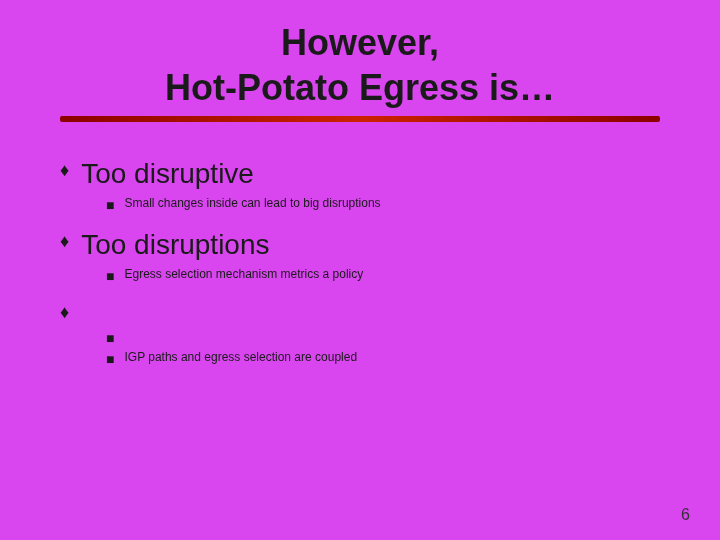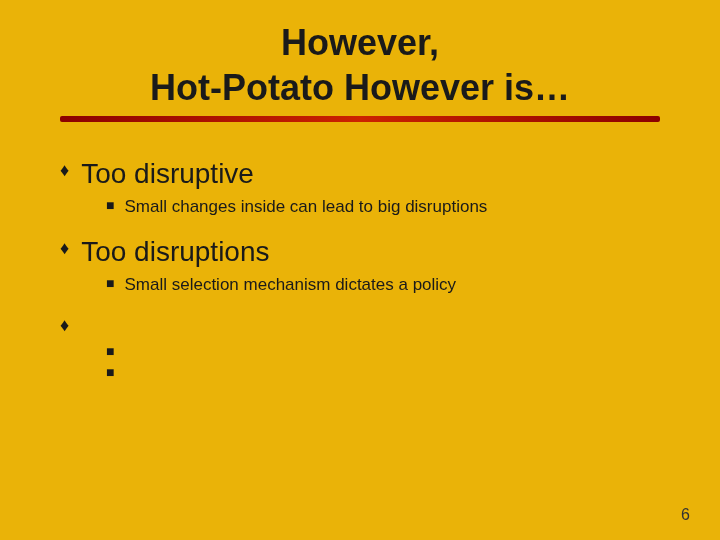--- a/index.html
+++ b/index.html
@@ -13,21 +13,21 @@
       height: 540px;
       background: #ffffff;
       font-family: Arial, Helvetica, sans-serif;
       overflow: hidden;
       position: relative;
     }
 
     .slide {
       width: 720px;
       height: 540px;
-      background: #eab308;
+      background: #d946ef;
       display: flex;
       flex-direction: column;
       padding: 0 60px 30px 60px;
     }
 
     .title-area {
       text-align: center;
       padding: 20px 0 18px 0;
       position: relative;
     }
@@ -90,42 +90,42 @@
 
     .sub-bullet-marker {
       color: #1a1a1a;
       font-size: 14px;
       margin-right: 10px;
       margin-top: 3px;
       flex-shrink: 0;
     }
 
     .sub-bullet-text {
-      font-size: 17px;
+      font-size: 12px;
       color: #1a1a1a;
       line-height: 1.5;
     }
 
     .page-number {
       position: absolute;
       bottom: 16px;
       right: 30px;
       font-size: 16px;
       color: #333333;
     }
   </style>
 </head>
 <body>
 
 <div class="slide">
 
   <div class="title-area">
     <div class="title-text">
       <span>However,</span><br>
-      <span>Hot-Potato However is…</span>
+      <span>Hot-Potato Egress is…</span>
     </div>
     <div class="title-underline"></div>
   </div>
 
   <div class="content-area">
 
     <div>
       <div class="bullet-main">
         <span class="bullet-star">♦</span>
         <span class="bullet-main-text">Too disruptive</span>
@@ -139,35 +139,36 @@
     </div>
 
     <div>
       <div class="bullet-main">
         <span class="bullet-star">♦</span>
         <span class="bullet-main-text">Too disruptions</span>
       </div>
       <div class="sub-bullets">
         <div class="sub-bullet">
           <span class="sub-bullet-marker">■</span>
-          <span class="sub-bullet-text">Small selection mechanism dictates a policy</span>
+          <span class="sub-bullet-text">Egress selection mechanism metrics a policy</span>
         </div>
       </div>
     </div>
 
     <div>
       <div class="bullet-main">
         <span class="bullet-star">♦</span>
       </div>
       <div class="sub-bullets">
         <div class="sub-bullet">
           <span class="sub-bullet-marker">■</span>
         </div>
         <div class="sub-bullet">
           <span class="sub-bullet-marker">■</span>
+          <span class="sub-bullet-text">IGP paths and egress selection are coupled</span>
         </div>
       </div>
     </div>
 
   </div>
 
   <div class="page-number">6</div>
 
 </div>
 

